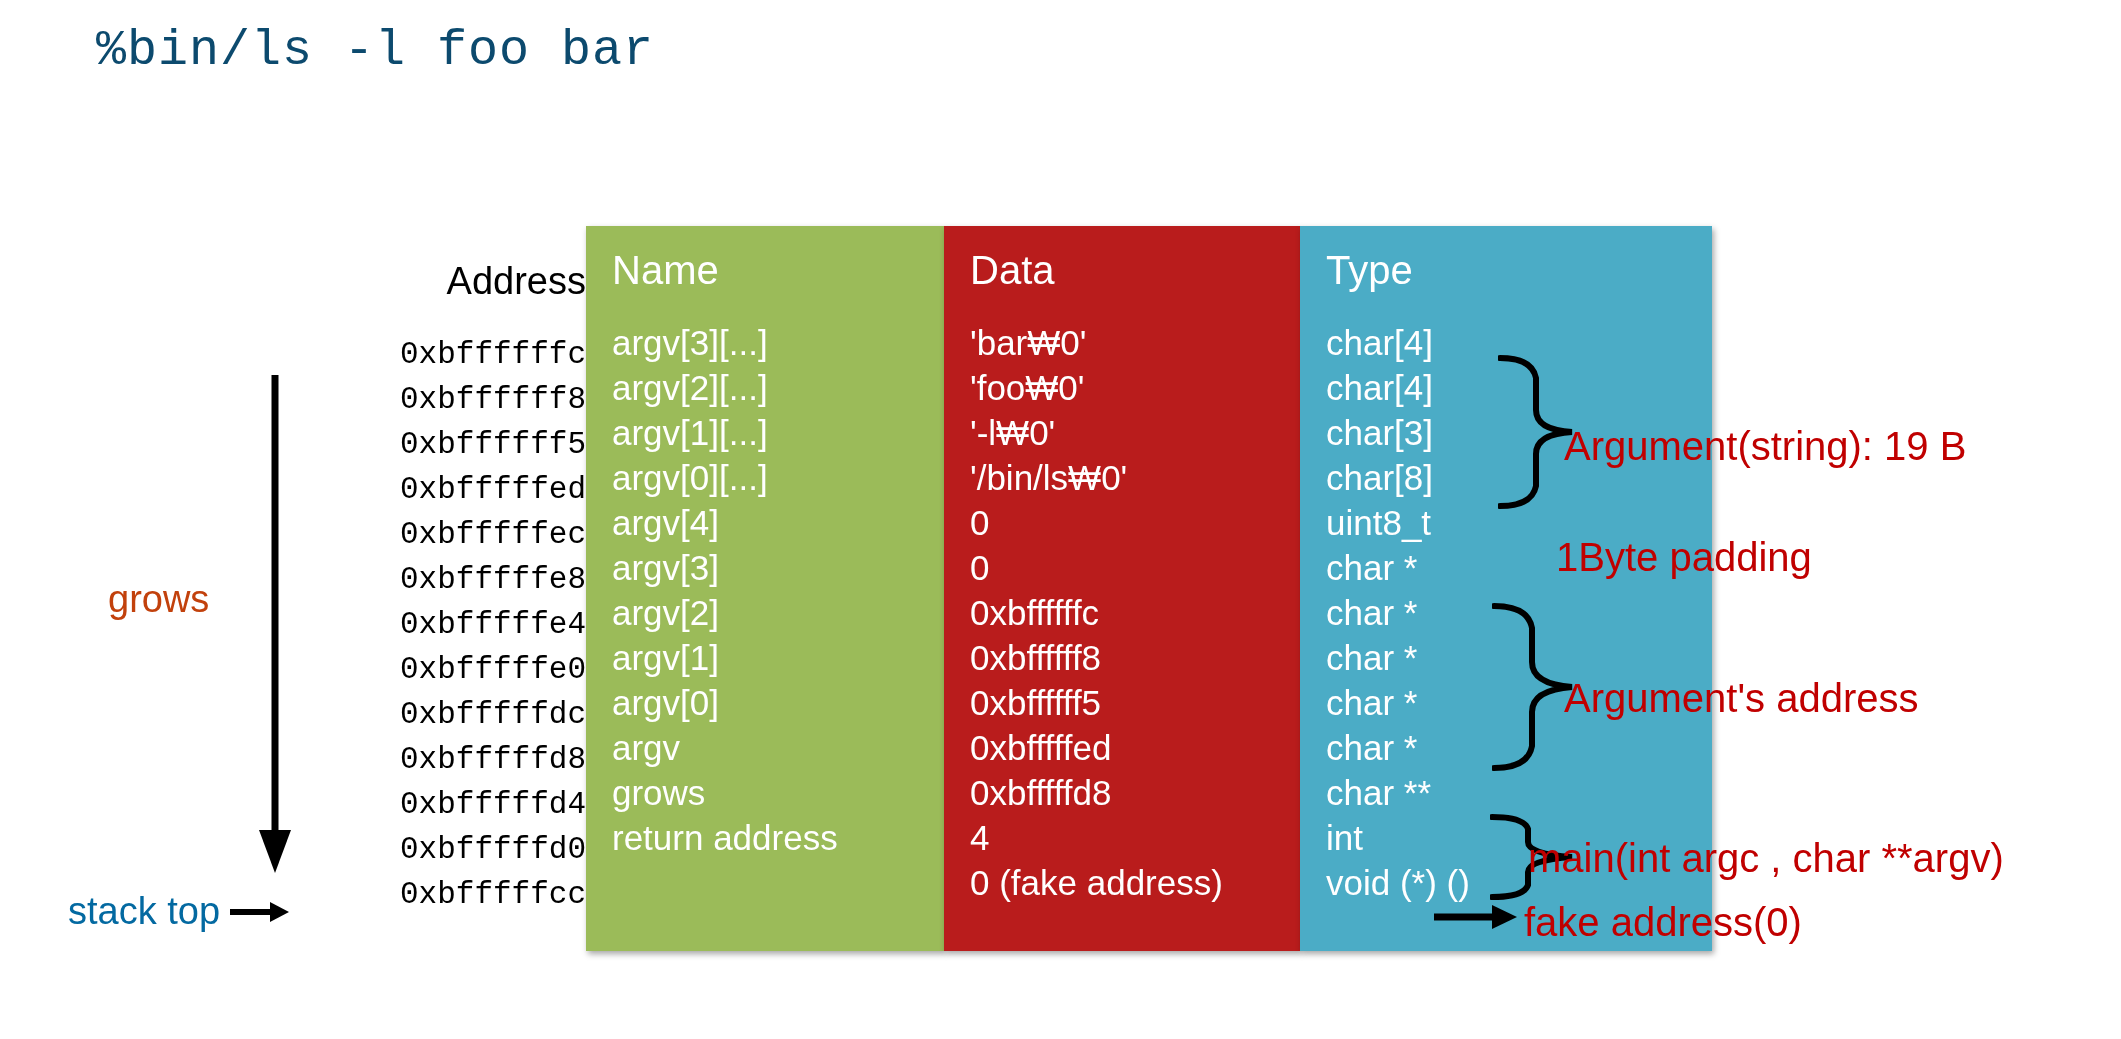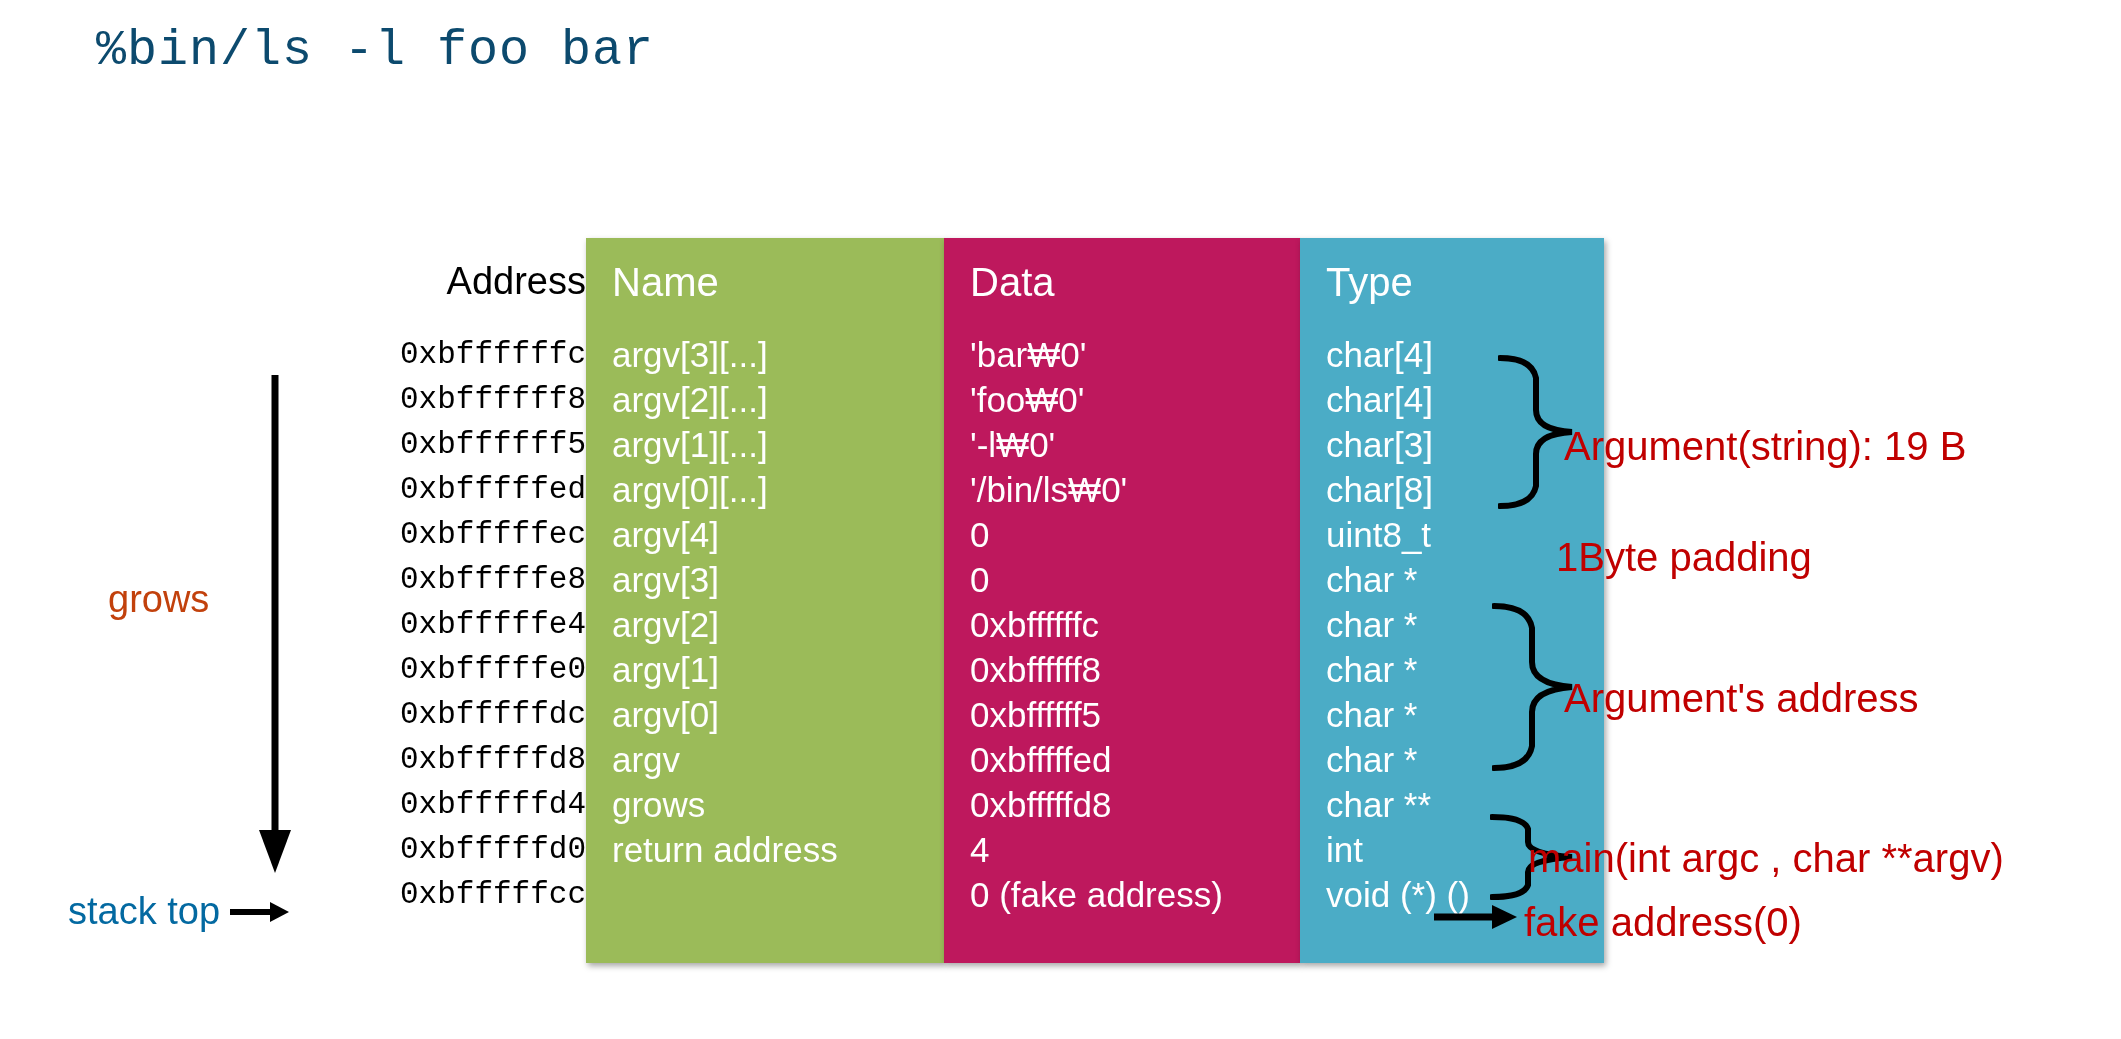--- a/index.html
+++ b/index.html
@@ -17,31 +17,31 @@
     font-family:"Liberation Mono","DejaVu Sans Mono",monospace;
     font-size:50px;
     letter-spacing:1px;
     color:#0c4a6e;
     white-space:pre;
   }
 
   
   .table-wrap{
     position:absolute;
-    left:586px; top:238px;
+    left:586px; top:226px;
     width:1070px; height:725px;
   }
   .col{
     position:absolute;
     top:0; height:725px;
     box-shadow:2px 3px 6px rgba(0,0,0,.35);
   }
   .col-name{ left:0px;   width:358px; background:#9bbb59; }
-  .col-data{ left:358px; width:356px; background:#be185d; }
-  .col-type{ left:714px; width:304px; background:#4bacc6; }
+  .col-data{ left:358px; width:356px; background:#b91c1c; }
+  .col-type{ left:714px; width:412px; background:#4bacc6; }
 
   .col-header{
     position:absolute;
     top:22px; left:26px;
     font-size:40px;
     color:#ffffff;
     white-space:nowrap;
   }
 
   

